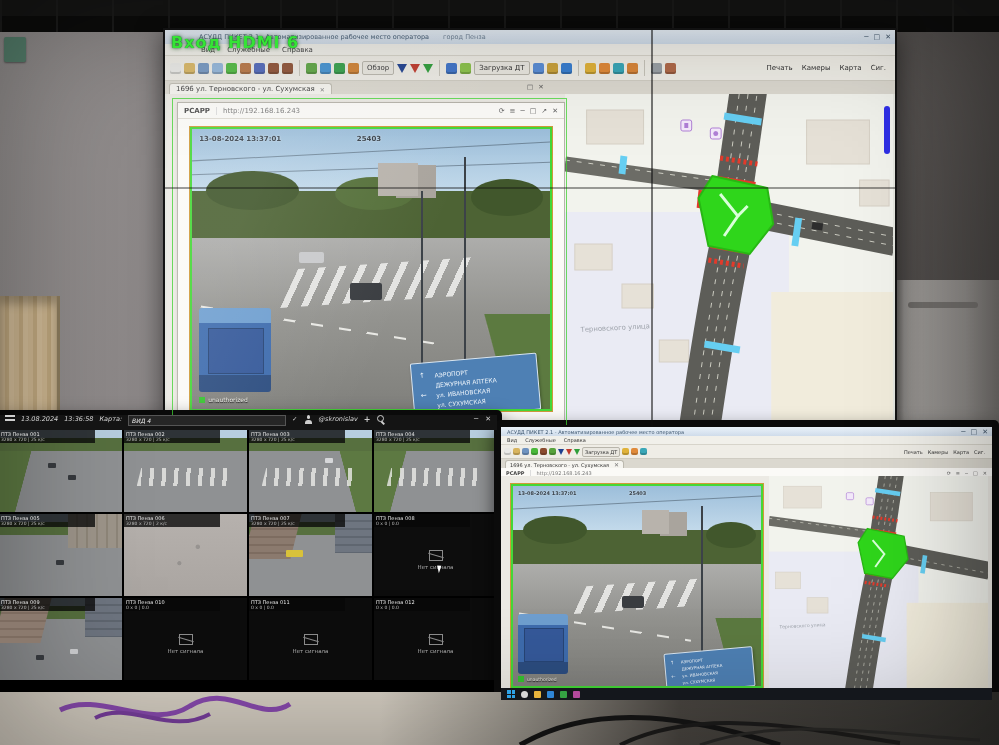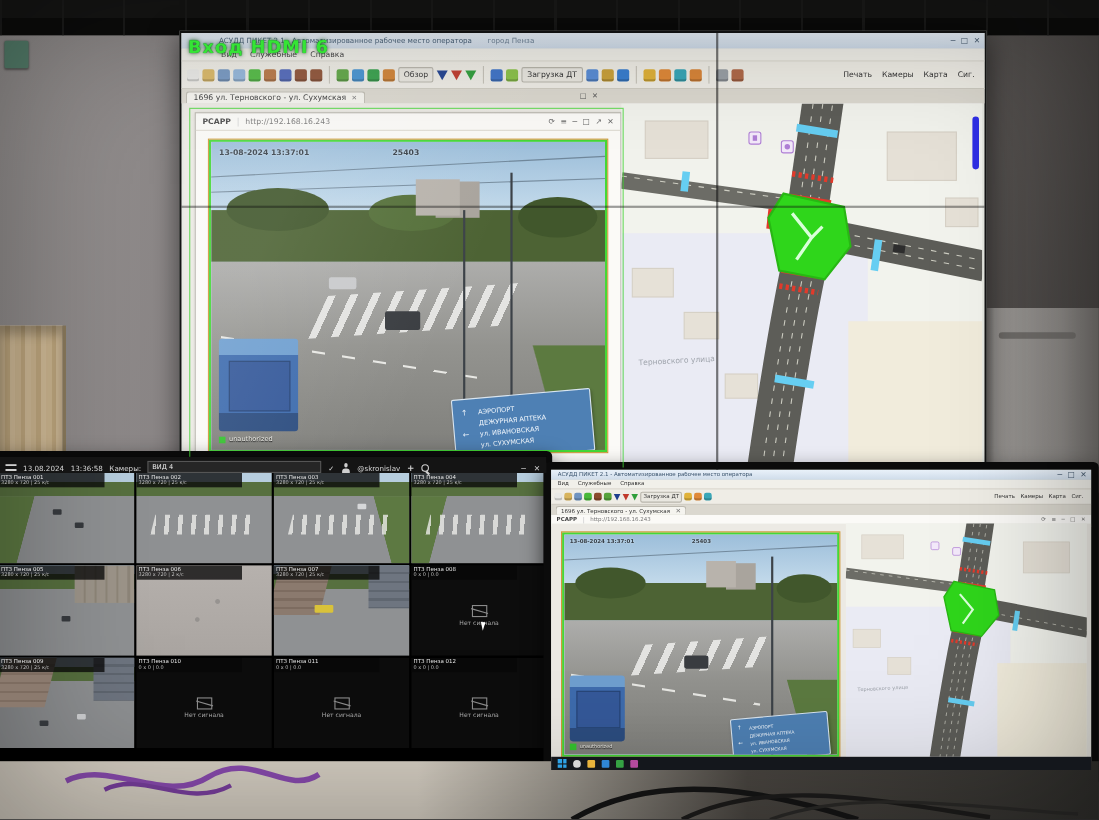--- a/index.html
+++ b/index.html
@@ -86,22 +86,22 @@
   .sign .srow{display:flex;align-items:center;gap:4%;color:#eef4fb;font-size:6px;line-height:1.55;white-space:nowrap;}
   .sign .sarr{width:10%;font-size:7px;}
   
   .map-pane{position:absolute;left:398px;top:0;right:0;bottom:0;background:#f2f3ed;}
   .map-pane svg,.m2-map svg{position:absolute;inset:0;width:100%;height:100%;}
   .map-scroll{position:absolute;right:3px;top:12px;width:6px;height:48px;background:#2d2de0;border-radius:3px;z-index:6;}
   
   .m1{position:absolute;left:-6px;top:410px;width:508px;height:298px;background:#0a0a0a;border-radius:5px;
     padding:5px 5px 15px;box-sizing:border-box;box-shadow:0 8px 18px rgba(0,0,0,.6);}
   .m1-screen{position:relative;width:100%;height:100%;background:#000;overflow:hidden;}
-  .m1-topbar{position:absolute;left:0;right:0;top:0;height:15px;background:#141414;display:flex;align-items:flex-end;gap:6px;
-    padding:0 6px;font-size:6.5px;color:#d6d6d6;z-index:5;}
+  .m1-topbar{position:absolute;left:0;right:0;top:0;height:15px;background:#141414;display:flex;align-items:flex-start;gap:6px;
+    padding:0 6px;font-size:6.5px;color:#d6d6d6;z-index:5;font-style:italic;}
   .burger{width:10px;height:8px;background:repeating-linear-gradient(#cfcfcf 0 2px,transparent 2px 4px);}
   .set-box{width:150px;height:9px;background:#262626;border:1px solid #555;display:flex;align-items:center;padding:0 3px;font-size:6px;color:#eee;}
   .person{position:relative;width:9px;height:9px;}
   .person::before{content:'';position:absolute;left:3px;top:0;width:3.5px;height:3.5px;border-radius:50%;background:#cfcfcf;}
   .person::after{content:'';position:absolute;left:1px;bottom:0;width:7px;height:4px;border-radius:3px 3px 0 0;background:#cfcfcf;}
   .mag{position:relative;width:8px;height:8px;}
   .mag::before{content:'';position:absolute;left:0;top:0;width:5px;height:5px;border:1.4px solid #cfcfcf;border-radius:50%;}
   .mag::after{content:'';position:absolute;right:0;bottom:0;width:4px;height:1.5px;background:#cfcfcf;transform:rotate(45deg);}
   .plus{font-size:8px;color:#cfcfcf;font-weight:bold;}
   .m1-right{margin-left:auto;display:flex;gap:7px;font-size:7px;color:#cfcfcf;}
@@ -387,21 +387,21 @@
     <div class="seam-h"></div>
     <div class="vw-glare"></div>
   </div>
 
   <div class="m1">
     <div class="m1-screen">
       <div class="m1-topbar">
         <span class="burger"></span>
         <span>13.08.2024</span>
         <span>13:36:58</span>
-        <span>Камеры:</span>
+        <span>Карта:</span>
         <span class="set-box">
             <span>ВИД 4</span>
           </span>
         <span>✓</span>
         <span class="person"></span>
         <span>@skronislav</span>
         <span class="plus">+</span>
         <span class="mag"></span>
         <span class="m1-right">
           <span>─</span>

